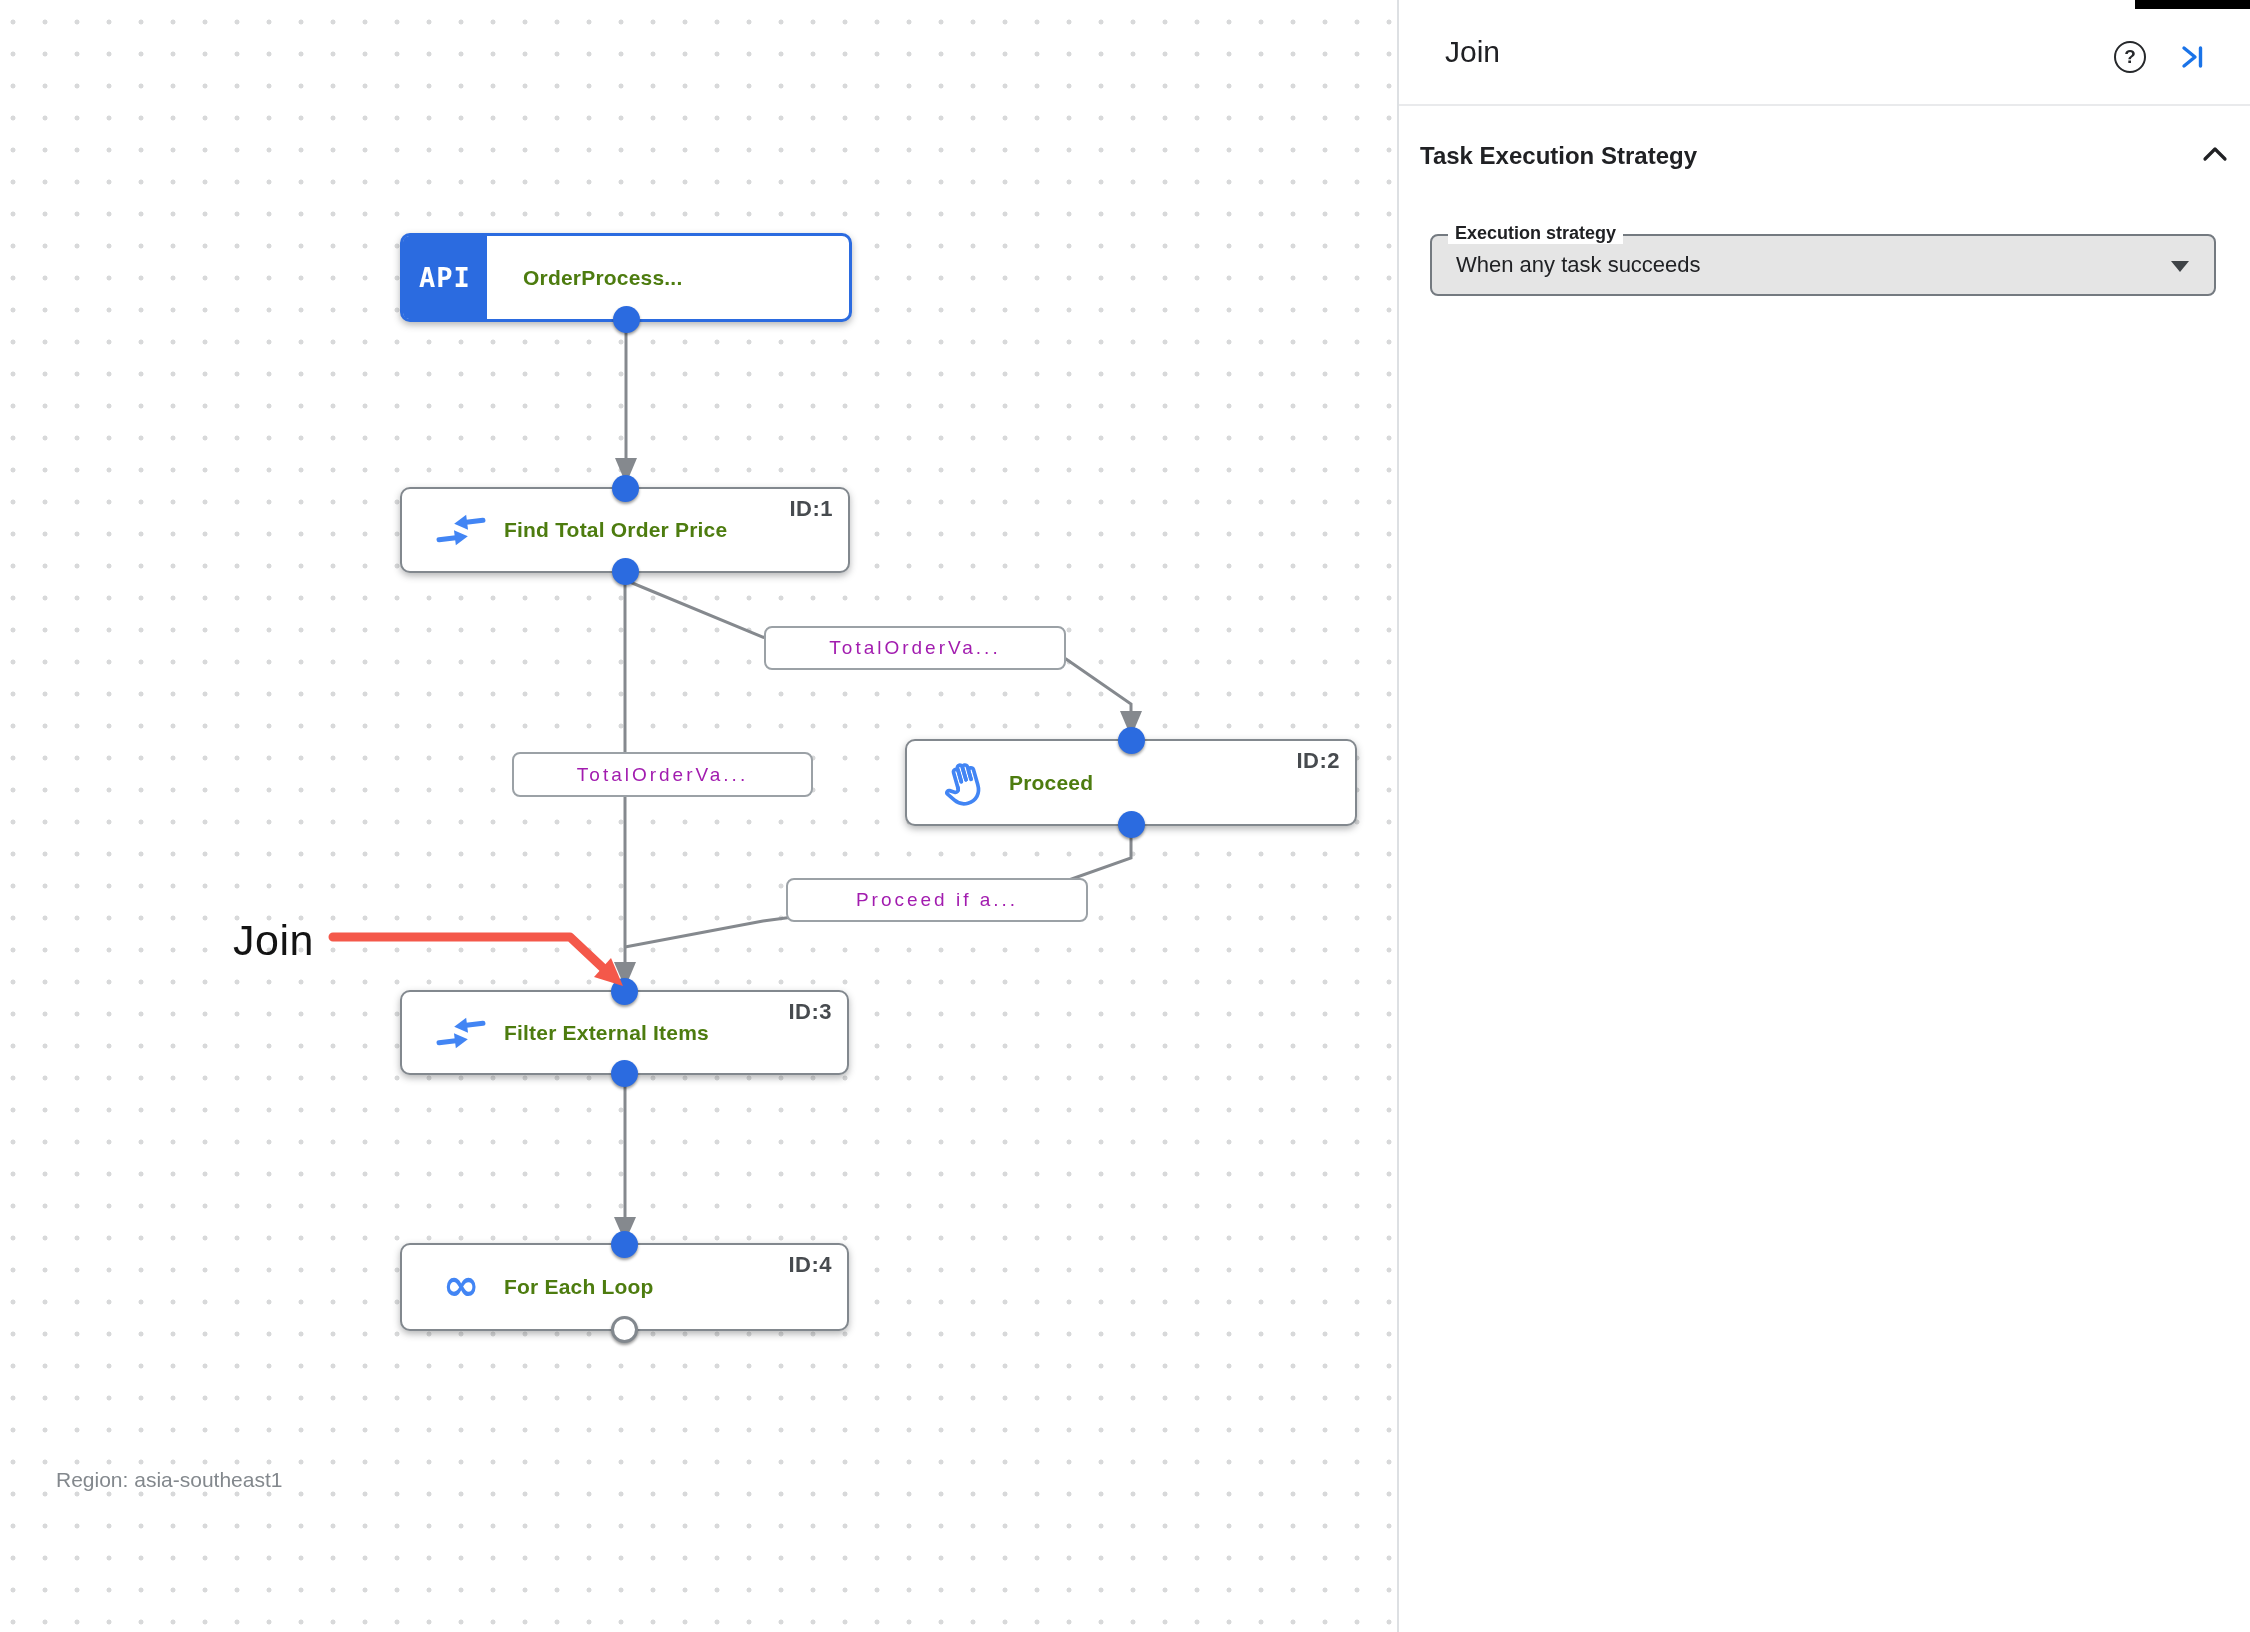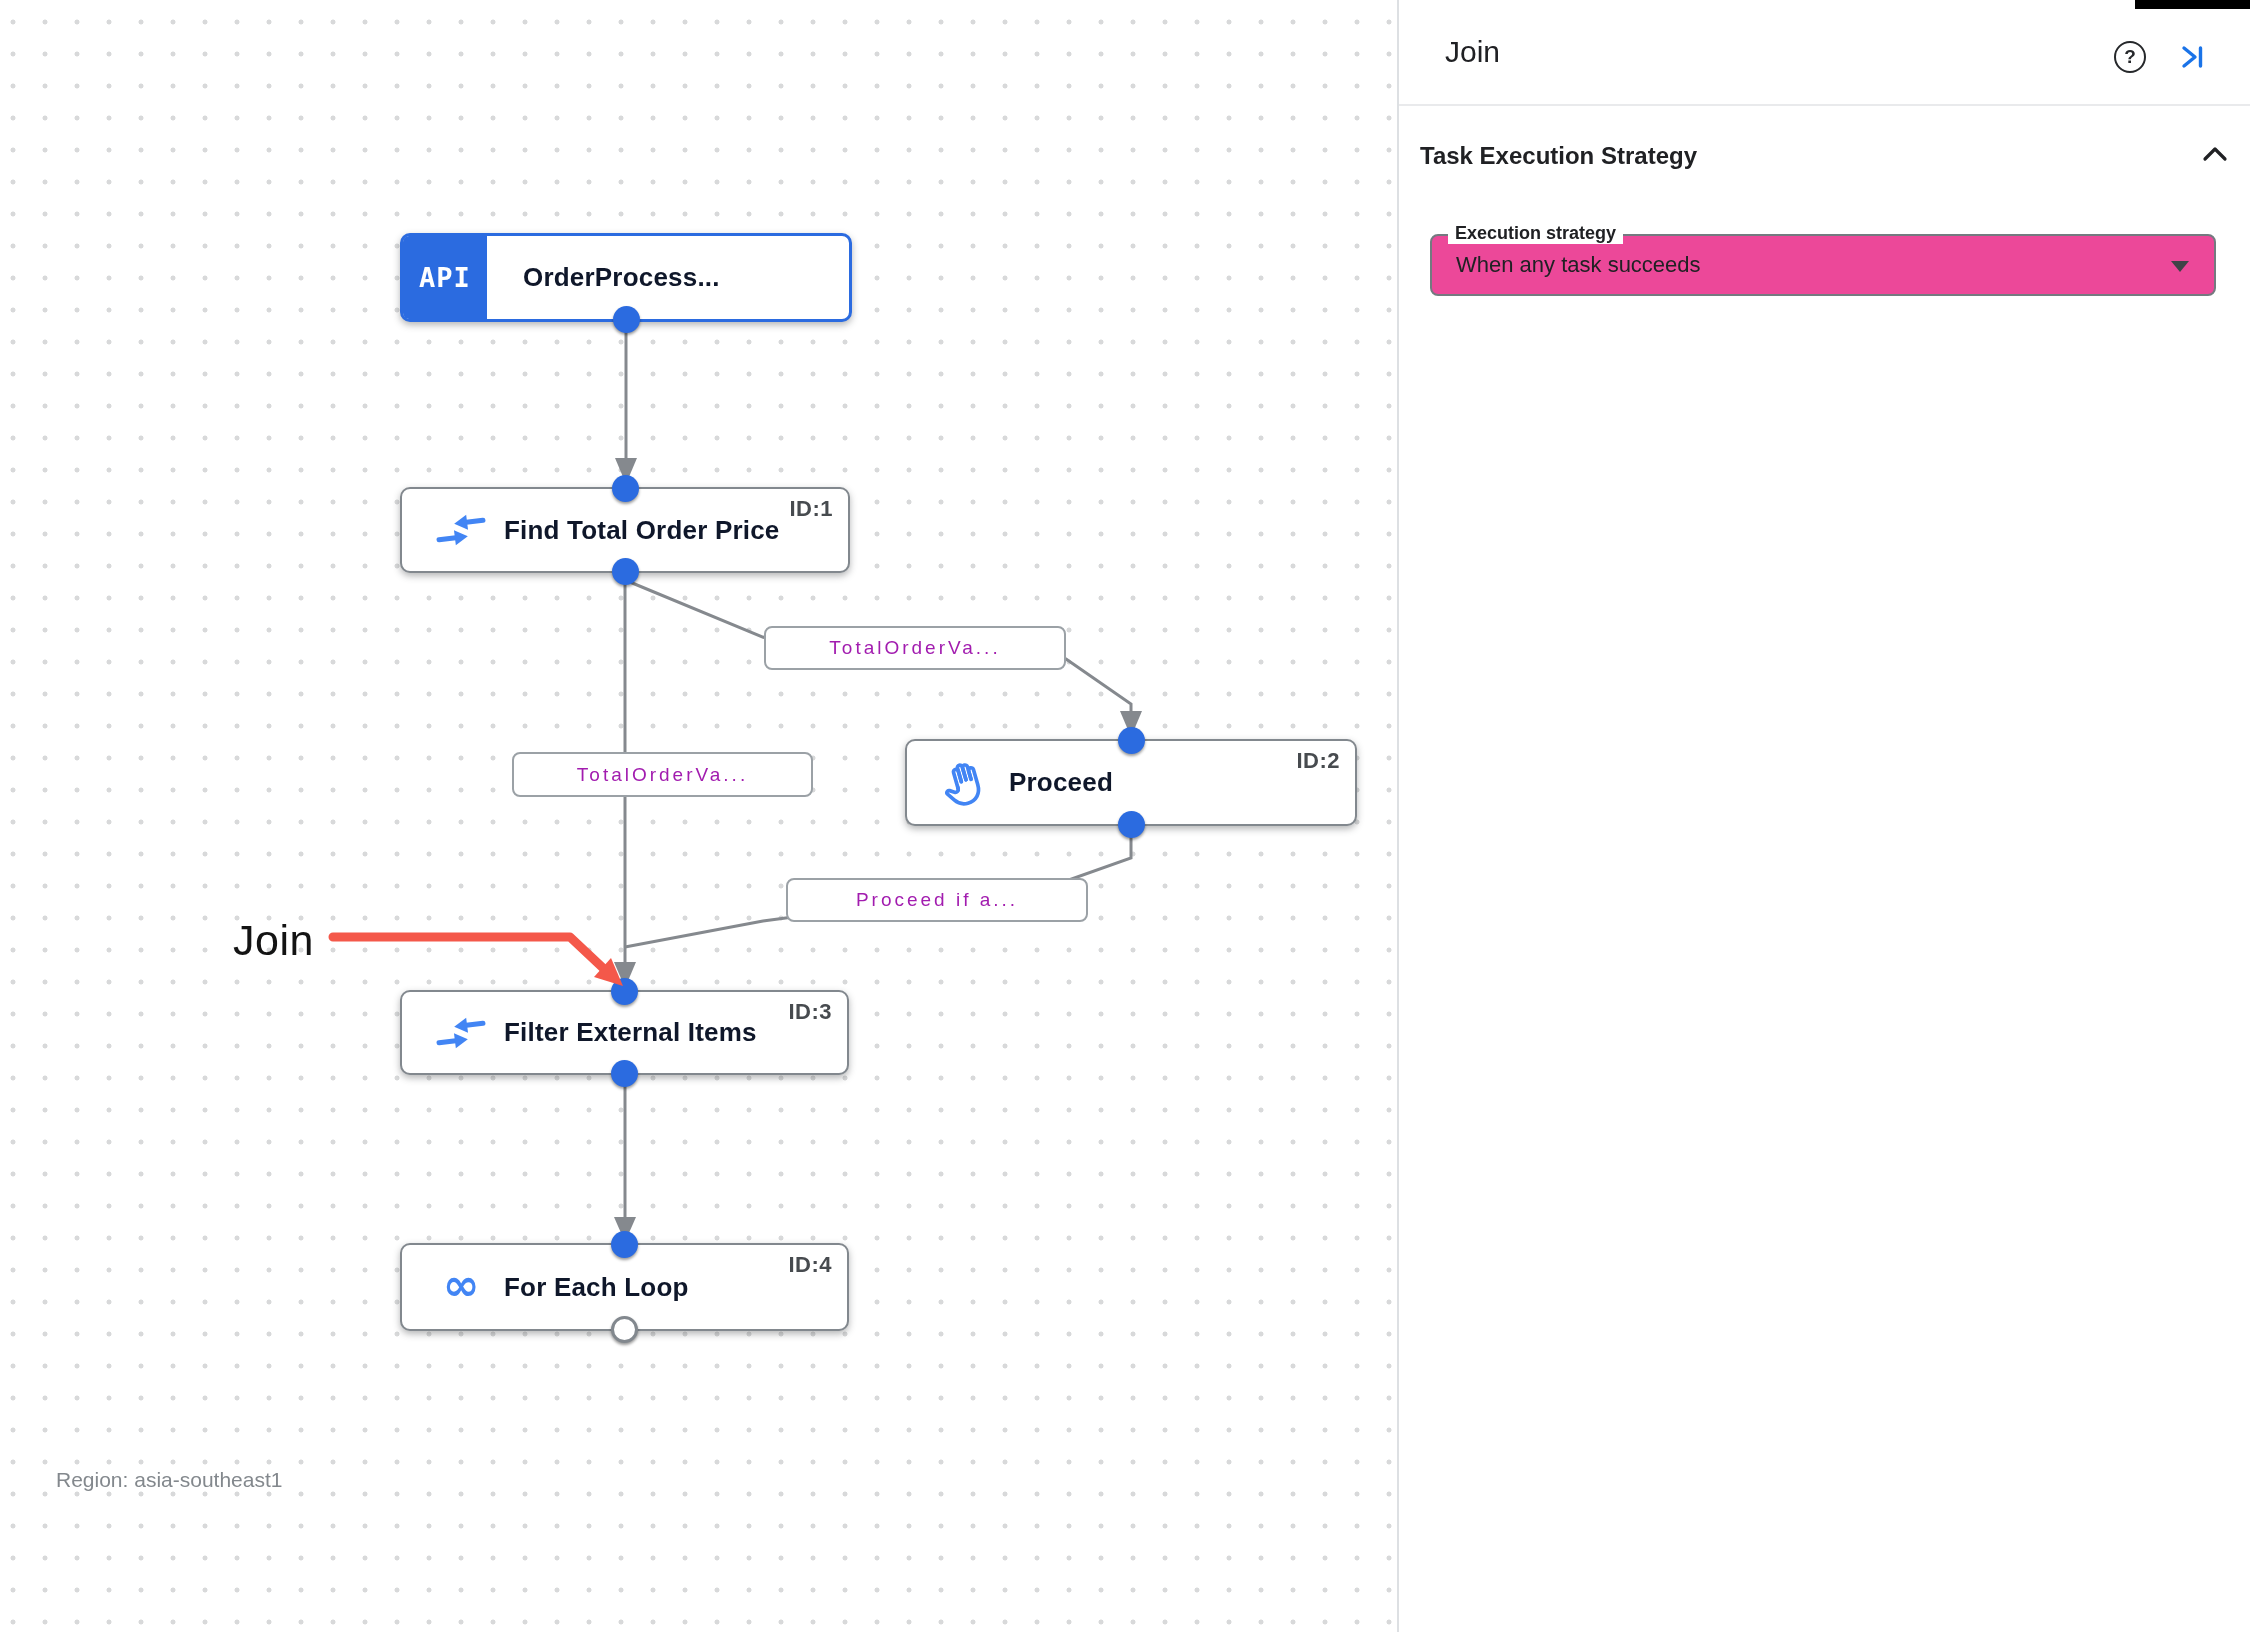--- a/index.html
+++ b/index.html
@@ -16,21 +16,21 @@
   }
   #edges, #annotation-svg { position:absolute; left:0; top:0; pointer-events:none; }
 
   .node {
     position:absolute; background:#fff;
     border:2px solid #82888e; border-radius:10px;
     box-shadow:0 3px 7px rgba(60,64,67,.38);
   }
   .node-body { display:flex; align-items:center; height:100%; }
   .node-icon { margin-left:30px; width:58px; display:flex; justify-content:center; align-items:center; }
-  .node-title { margin-left:14px; font-size:26px; font-weight:700; color:#0f172a; letter-spacing:.2px; }
+  .node-title { margin-left:14px; font-size:21px; font-weight:700; color:#4d7c0f; letter-spacing:.2px; }
   .node-id { position:absolute; top:7px; right:15px; font-size:22px; font-weight:600; color:#474b4f; letter-spacing:.5px; }
   .trigger { border:3px solid #2b6be0; }
   .trigger .api-block {
     width:84px; height:100%; background:#2b6be0; border-radius:6px 0 0 6px;
     display:flex; align-items:center; justify-content:center;
     color:#fff; font-family:"DejaVu Sans Mono", monospace; font-weight:700; font-size:27px; letter-spacing:1px;
   }
   .trigger .node-title { margin-left:36px; }
   .port {
     position:absolute; left:50%; width:27px; height:27px; margin-left:-13.5px;
@@ -70,21 +70,21 @@
   }
   #collapse-button { position:absolute; right:43px; top:42px; width:30px; height:30px; cursor:pointer; }
 
   #section-header {
     position:relative; margin-top:36px; padding:0 21px; display:flex; align-items:center; justify-content:space-between;
   }
   #section-title { font-size:24px; font-weight:700; color:#202124; }
 
   #exec-field {
     position:absolute; left:31px; top:234px; width:786px; height:62px;
-    border:2px solid #747a80; border-radius:8px; background:#ec4899; cursor:pointer;
+    border:2px solid #747a80; border-radius:8px; background:#e5e5e5; cursor:pointer;
   }
   #exec-label {
     position:absolute; top:-13px; left:16px; background:#fff; padding:0 7px;
     font-size:18px; font-weight:700; color:#202124;
   }
   #exec-value {
     position:absolute; left:24px; top:0; height:58px; display:flex; align-items:center;
     font-size:22px; color:#202124;
   }
   #exec-caret {

